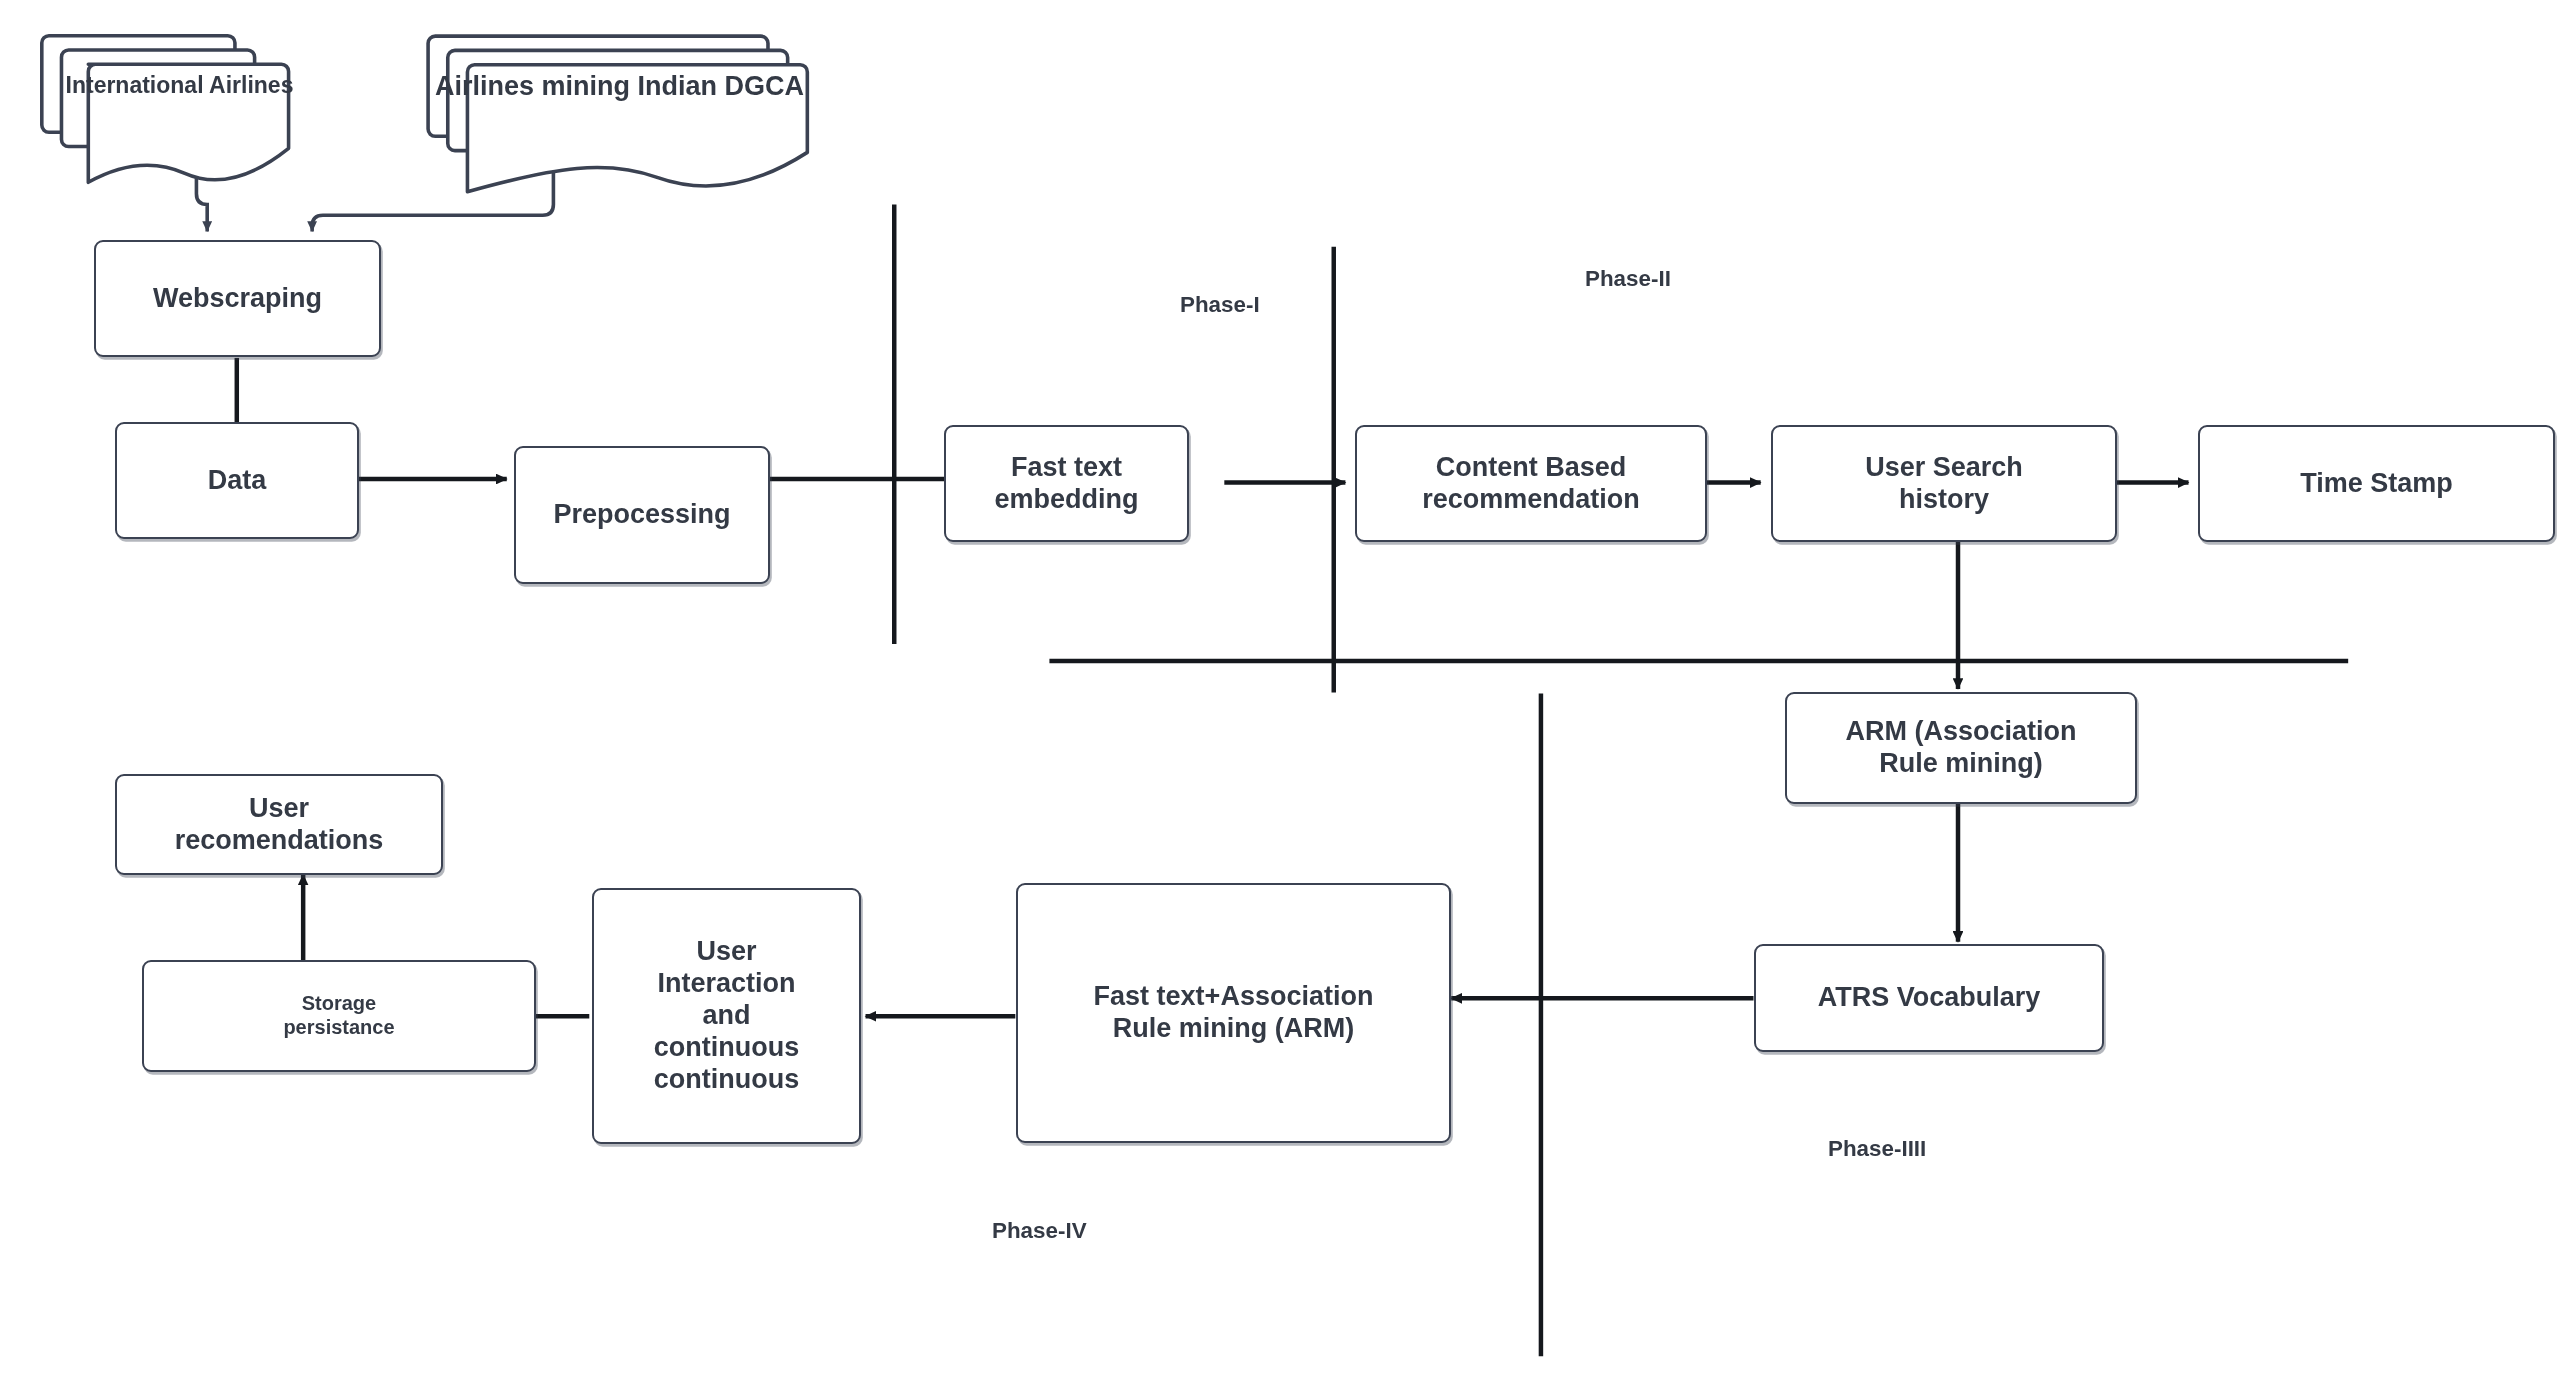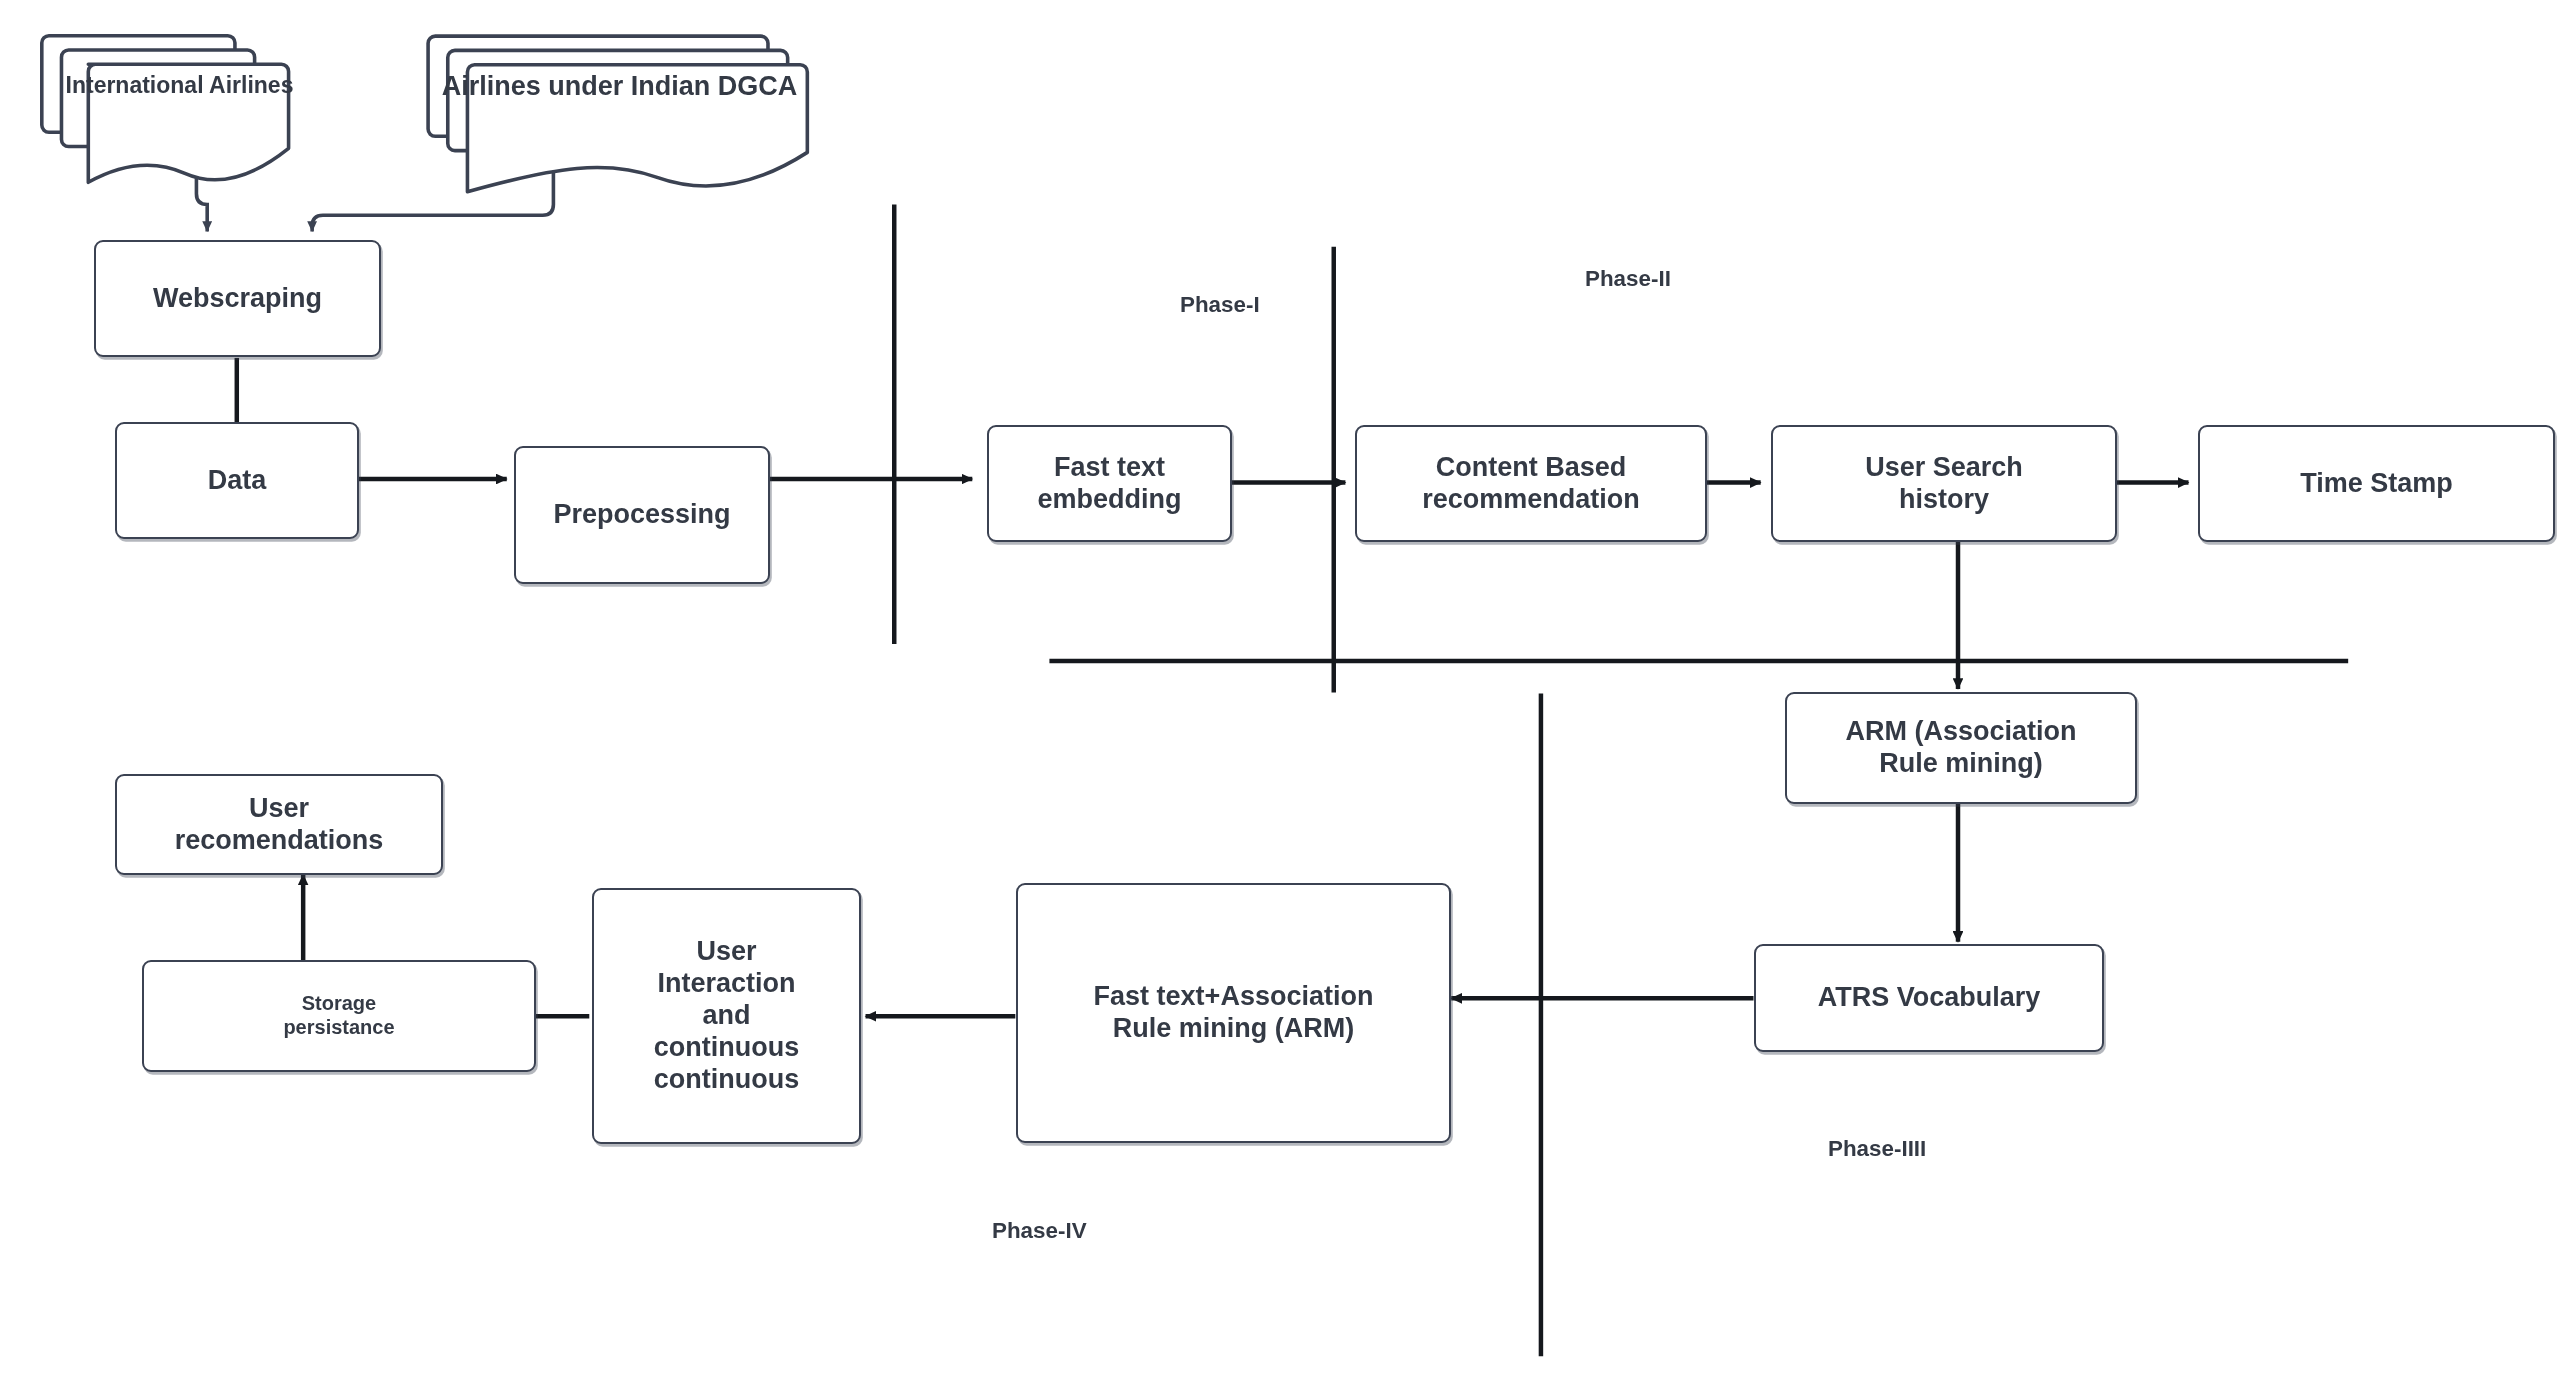--- a/index.html
+++ b/index.html
@@ -126,38 +126,38 @@
       <g fill="#ffffff" stroke="#3b4252" stroke-width="4" stroke-linejoin="round">
         <path d="M14,18 h364 a8,8 0 0 1 8,8 v104 h-372 a8,8 0 0 1 -8,-8 v-96 a8,8 0 0 1 8,-8 z"></path>
         <path d="M36,34 h364 a8,8 0 0 1 8,8 v104 h-372 a8,8 0 0 1 -8,-8 v-96 a8,8 0 0 1 8,-8 z"></path>
         <path d="M58,50 h364 a8,8 0 0 1 8,8 v90
                  c-56,36 -112,48 -168,28
                  c-56,-20 -112,-12 -212,16
                  v-134 a8,8 0 0 1 8,-8 z"></path>
       </g>
     </svg>
     <div class="doc-text" style="top:50px;font-size:27px;">
-      <span>Airlines under</span>
+      <span>Airlines mining</span>
       <span>Indian DGCA</span>
     </div>
   </div>
 
   <div class="node" style="left:94px;top:240px;width:287px;height:117px;font-size:27px;">
     <span>Webscraping</span>
   </div>
 
   <div class="node" style="left:115px;top:422px;width:244px;height:117px;font-size:27px;text-align:right;">
     <span>Data</span>
   </div>
 
   <div class="node" style="left:514px;top:422px;width:256px;height:138px;font-size:27px;margin-top:24px;">
     <span>Prepocessing</span>
   </div>
 
-  <div class="node" style="left:987px;top:425px;width:245px;height:117px;font-size:27px;">
+  <div class="node" style="left:944px;top:425px;width:245px;height:117px;font-size:27px;">
     <div>
       <span>Fast text</span>
       <span>embedding</span>
     </div>
   </div>
 
   <div class="node" style="left:1355px;top:425px;width:352px;height:117px;font-size:27px;">
     <div>
       <span>Content Based</span>
       <span>recommendation</span>

